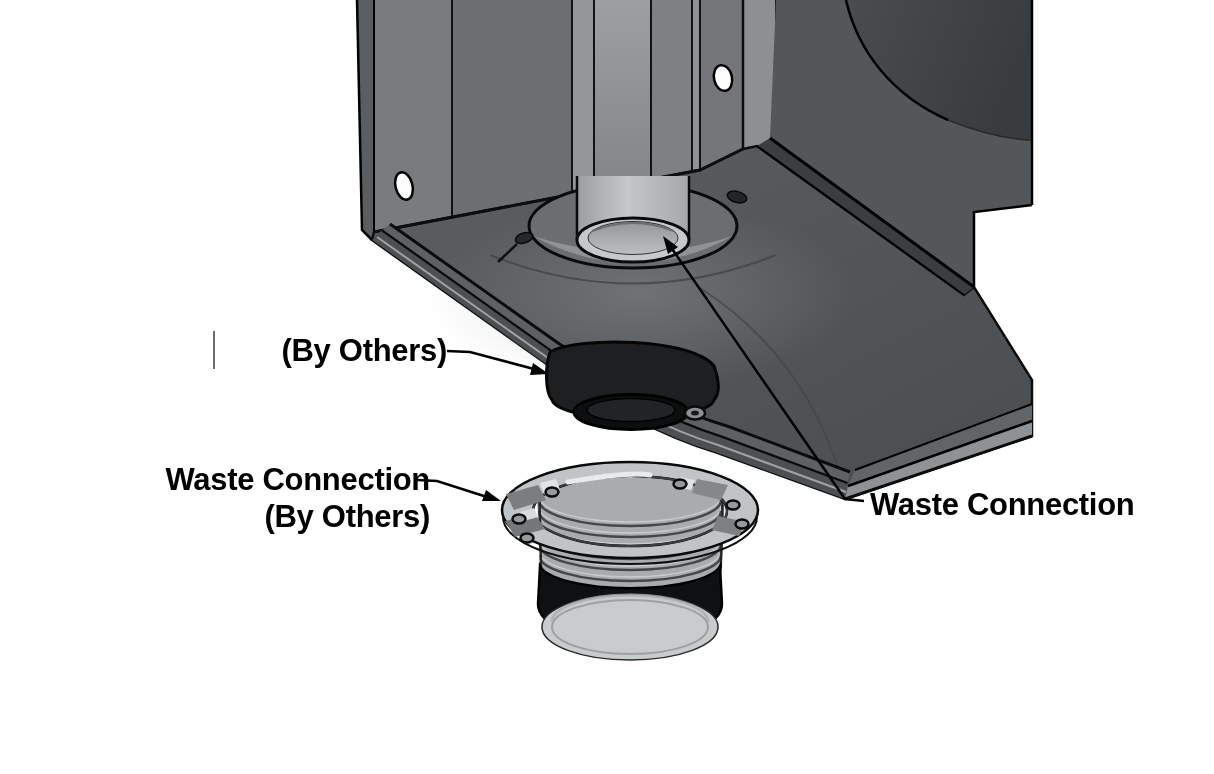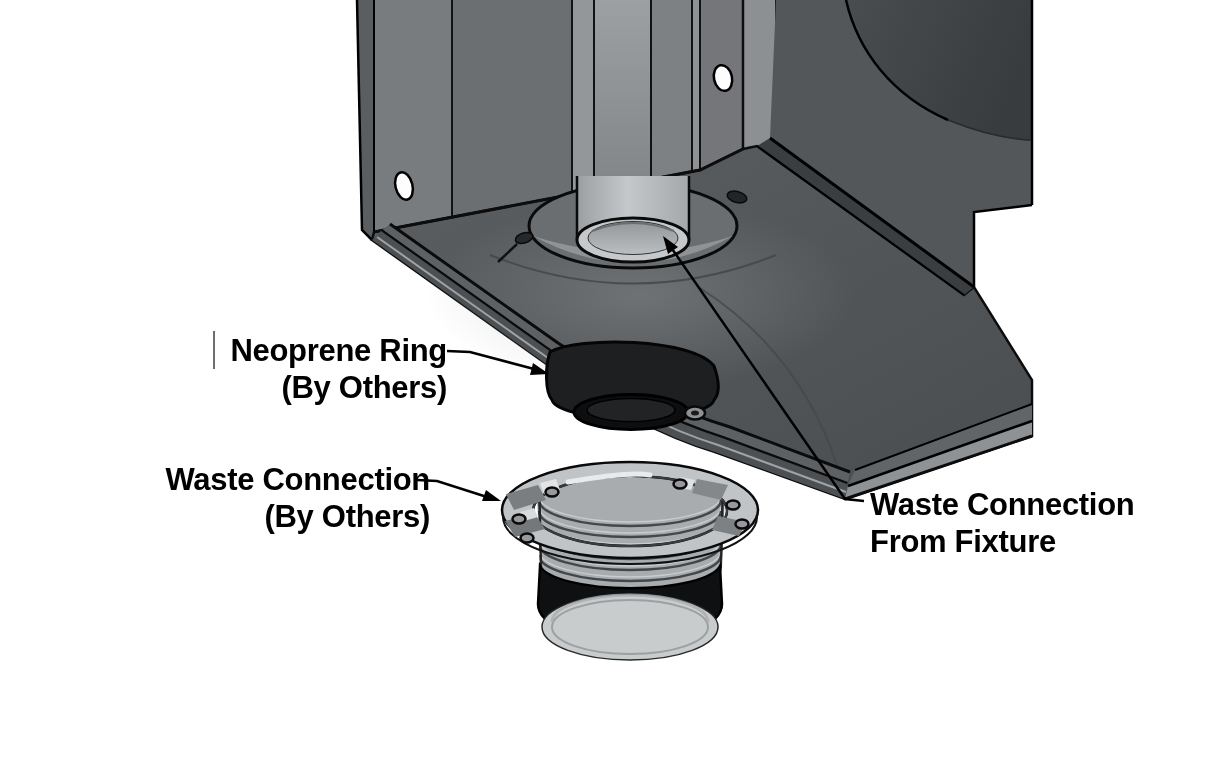--- a/index.html
+++ b/index.html
@@ -204,27 +204,25 @@
     <g fill="#000" stroke="none">
       <polygon points="549,374 530,375 533,363"></polygon>
       <polygon points="501,501 482,501 486,490"></polygon>
       <polygon points="663,236 678,247 668,254"></polygon>
     </g>
   </svg>
 
   <div id="cursor-line"></div>
 
   <div class="callout right" style="left:150px;top:332px;width:297px;">
-    <div>Neoprene Ring</div>
     <div>(By Others)</div>
   </div>
 
   <div class="callout right" style="left:118px;top:461px;width:312px;">
     <div>Waste Connection</div>
     <div>(By Others)</div>
   </div>
 
   <div class="callout left" style="left:870px;top:486px;">
     <div>Waste Connection</div>
-    <div>From Fixture</div>
   </div>
 
 </div>
 
 </body></html>

